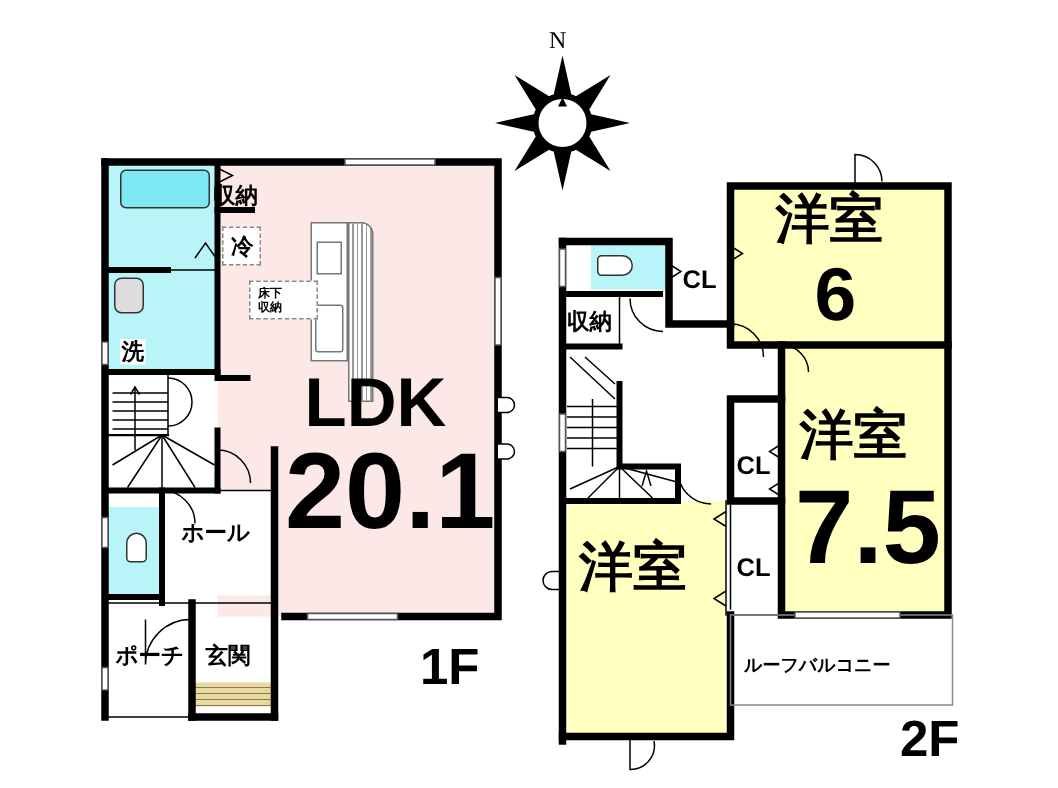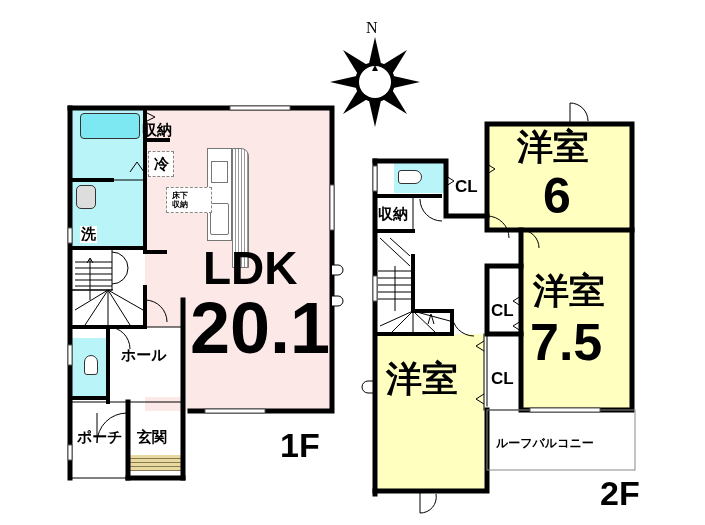--- a/index.html
+++ b/index.html
@@ -154,21 +154,21 @@
 
   <div class="room" style="left:378px;top:318px;width:106px;height:157px;background:#ffffc0;"></div>
 
   <div class="room" style="left:394px;top:145px;width:52px;height:32px;background:#b8f4f8;"></div>
   <div class="abs" style="left:398px;top:154px;width:24px;height:14px;background:#fff;border:1.5px solid #333;border-radius:3px 7px 7px 3px;"></div>
 
   <div class="lbl" style="left:517px;top:113px;font-size:36px;font-family:'DejaVu Sans',sans-serif;">洋室</div>
   <div class="lbl" style="left:543px;top:155px;font-size:50px;">6</div>
 
   <div class="lbl" style="left:533px;top:257px;font-size:36px;font-family:'DejaVu Sans',sans-serif;">洋室</div>
-  <div class="lbl" style="left:530px;top:300px;font-size:52px;">7.5</div>
+  <div class="lbl" style="left:530px;top:300px;font-size:70px;">7.5</div>
 
   <div class="lbl" style="left:386px;top:345px;font-size:36px;font-family:'DejaVu Sans',sans-serif;">洋室</div>
 
   <div class="lbl" style="left:455px;top:162px;font-size:17px;">CL</div>
   <div class="lbl" style="left:491px;top:286px;font-size:17px;">CL</div>
   <div class="lbl" style="left:491px;top:354px;font-size:17px;">CL</div>
   <div class="small-lbl" style="left:378px;top:191px;">収納</div>
   <div class="lbl" style="left:496px;top:421px;font-size:12px;font-family:'DejaVu Sans',sans-serif;">ルーフバルコニー</div>
 
   <div class="lbl" style="left:600px;top:460px;font-size:34px;">2F</div>

